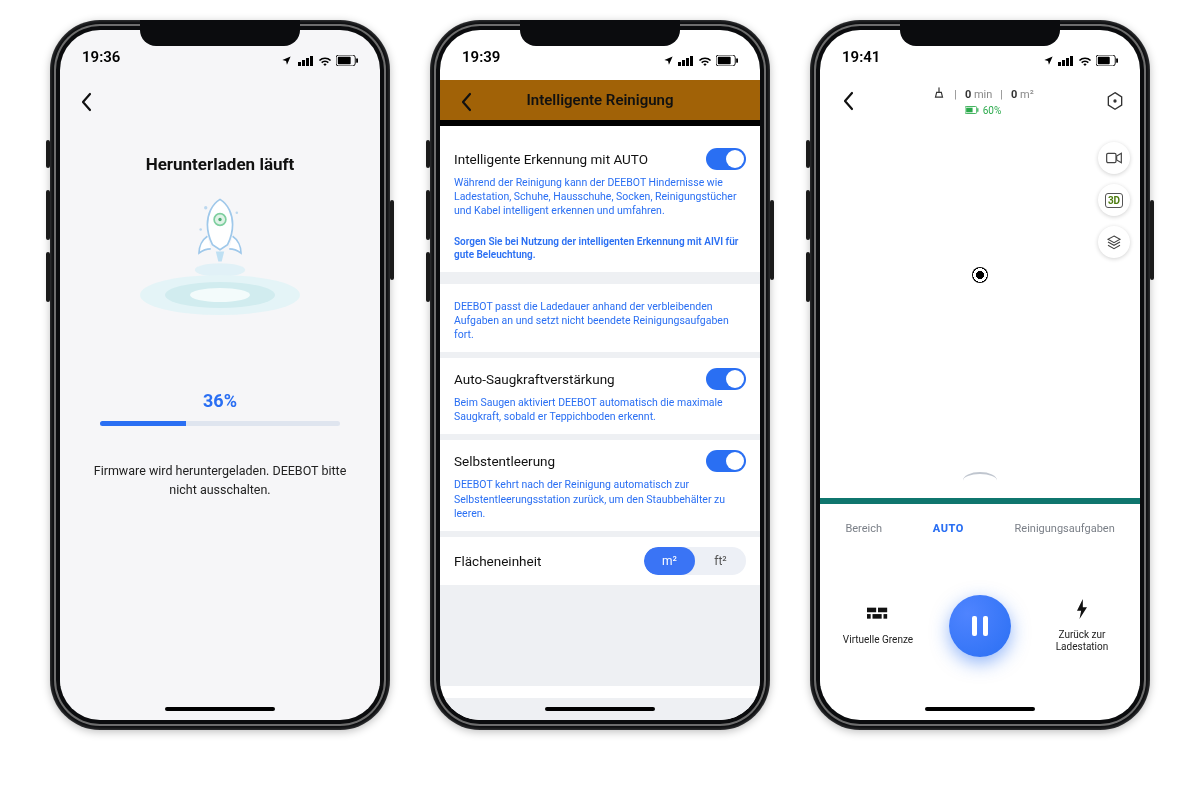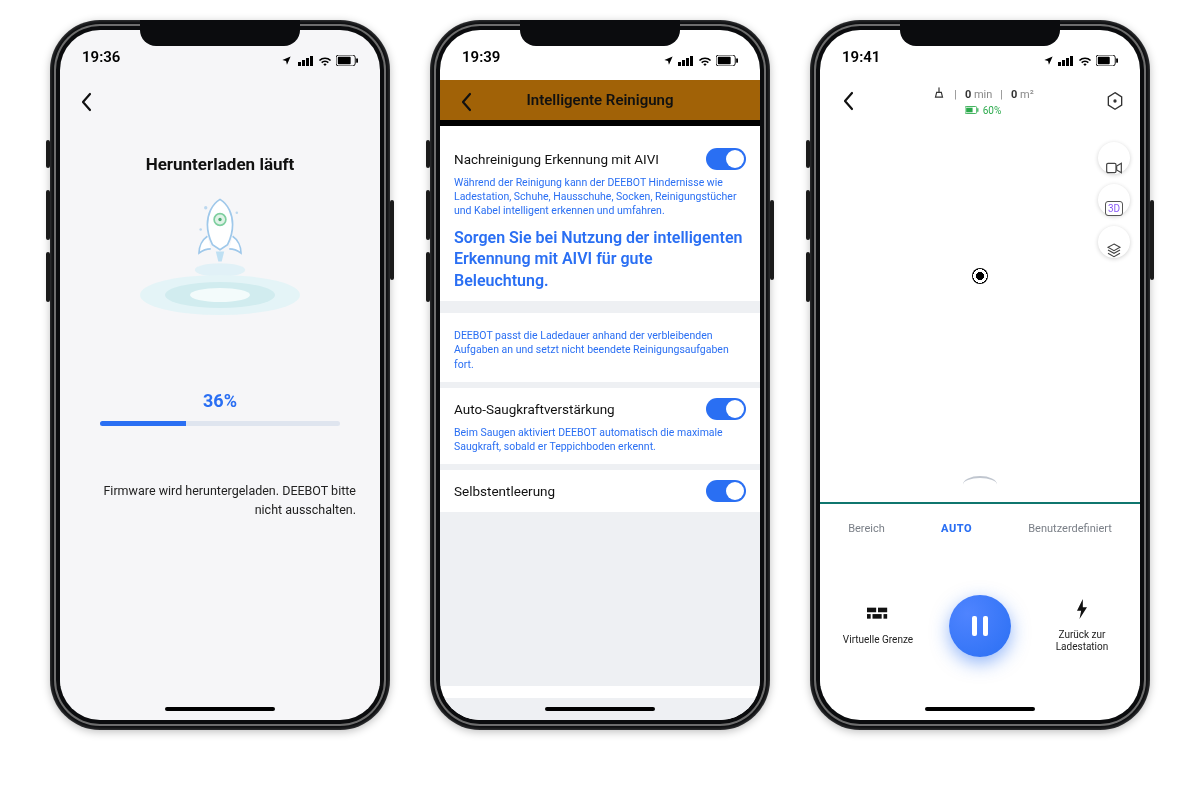--- a/index.html
+++ b/index.html
@@ -24,48 +24,48 @@
   .back{position:absolute;left:12px;top:8px;width:28px;height:28px;display:flex;align-items:center;justify-content:center;font-size:22px;color:#111;}
   .header-title{font-size:15px;font-weight:600;color:#111;}
   
   .p1-body{flex:1;display:flex;flex-direction:column;align-items:center;background:#f6f6f8;}
   .p1-title{margin-top:22px;font-size:17px;font-weight:700;color:#111;}
   .rocket-wrap{margin-top:22px;}
   .ellipse{width:170px;height:50px;margin-top:-14px;}
   .pct{margin-top:70px;font-size:18px;font-weight:700;color:#2a6ff3;}
   .bar{width:240px;height:5px;border-radius:3px;background:#dfe5ef;margin-top:10px;overflow:hidden;}
   .bar>div{height:100%;background:#2a6ff3;}
-  .p1-msg{margin-top:56px;font-size:12.5px;line-height:1.5;color:#222;text-align:right;padding:0 24px;}
+  .p1-msg{margin-top:36px;font-size:12.5px;line-height:1.5;color:#222;text-align:center;padding:0 24px;}
   
   .p2-body{flex:1;overflow:hidden;background:#eef0f3;}
   .group-gap{height:6px;background:#eef0f3;}
   .row{background:#fff;padding:10px 14px;}
   .row-hd{display:flex;align-items:center;justify-content:space-between;}
   .row-title{font-size:13.5px;color:#111;}
   .row-desc{font-size:10.5px;line-height:1.35;color:#2a6ff3;margin-top:6px;}
-  .row-note{font-size:16px;line-height:1.35;color:#2a6ff3;margin-top:8px;font-weight:600;}
+  .row-note{font-size:10px;line-height:1.35;color:#2a6ff3;margin-top:16px;font-weight:600;}
   .toggle{width:40px;height:22px;border-radius:11px;background:#2a6ff3;position:relative;flex:none;}
   .toggle::after{content:"";position:absolute;right:2px;top:2px;width:18px;height:18px;border-radius:50%;background:#fff;}
   .seg{display:flex;border-radius:15px;background:#edf0f6;overflow:hidden;width:102px;height:28px;font-size:12px;}
   .seg>div{flex:1;display:flex;align-items:center;justify-content:center;color:#555;}
   .seg>div.on{background:#3a74f5;color:#fff;border-radius:15px;}
   
   .p3-top{height:42px;display:flex;align-items:center;justify-content:space-between;padding:0 14px;background:#fff;}
   .p3-top .center{display:flex;flex-direction:column;align-items:center;gap:2px;font-size:10px;color:#333;}
   .p3-top .center .line1{display:flex;align-items:center;gap:8px;font-size:11px;}
   .p3-top .center .dim{color:#888;}
   .p3-top .settings{width:22px;height:22px;display:flex;align-items:center;justify-content:center;}
   .hex{width:20px;height:20px;}
   .p3-map{flex:1;background:#fff;position:relative;}
   .float-col{position:absolute;right:10px;top:8px;display:flex;flex-direction:column;gap:10px;}
-  .fbtn{width:32px;height:32px;border-radius:50%;background:#fff;box-shadow:0 1px 4px rgba(0,0,0,.18);display:flex;align-items:flex-end;justify-content:center;font-size:12px;font-weight:400;color:#8b5cf6;}
+  .fbtn{width:32px;height:32px;border-radius:50%;background:#fff;box-shadow:0 1px 4px rgba(0,0,0,.18);display:flex;align-items:center;justify-content:center;font-size:12px;font-weight:700;color:#4d7c0f;}
   .robot-dot{position:absolute;left:50%;top:40%;transform:translate(-50%,-50%);width:16px;height:16px;border-radius:50%;background:radial-gradient(circle,#000 0 35%,#fff 36% 60%,#000 61% 100%);}
   .pull-handle{position:absolute;left:50%;bottom:4px;transform:translateX(-50%);width:34px;height:10px;}
   .pull-handle::before{content:"";position:absolute;inset:0;border-top:2px solid #c0c6cf;border-radius:60px 60px 0 0/30px 30px 0 0;}
-  .p3-modes{height:50px;background:#fff;display:flex;align-items:center;justify-content:space-around;font-size:13px;color:#7a7f87;border-top:2px solid #0f766e;}
+  .p3-modes{height:50px;background:#fff;display:flex;align-items:center;justify-content:space-around;font-size:13px;color:#7a7f87;border-top:6px solid #0f766e;}
   .p3-modes .active{color:#2a6ff3;font-weight:800;letter-spacing:.5px;font-size:15px;}
   .p3-modes .mode{max-width:100px;text-align:center;line-height:1.15;font-size:11px;}
   .p3-actions{height:120px;background:#fff;display:flex;align-items:center;justify-content:space-around;}
   .p3-actions .side{display:flex;flex-direction:column;align-items:center;gap:6px;font-size:10px;color:#222;width:90px;text-align:center;line-height:1.2;}
   .p3-actions .icon{font-size:18px;color:#111;}
   .bigbtn{width:62px;height:62px;border-radius:50%;background:radial-gradient(circle at 30% 30%,#4f84ff,#2a6ff3);box-shadow:0 6px 18px rgba(42,111,243,.5);display:flex;align-items:center;justify-content:center;}
   .pause{display:flex;gap:6px;}
   .pause>span{width:5px;height:20px;background:#fff;border-radius:2px;}
   .home-ind{height:22px;display:flex;align-items:center;justify-content:center;}
   .home-ind>div{width:110px;height:4px;border-radius:3px;background:#000;}
@@ -195,21 +195,21 @@
         <div class="back">
           <svg width="14" height="20" viewBox="0 0 12 20">
               <path d="M10 2L3 10l7 8" stroke="#111" stroke-width="2.2" fill="none" stroke-linecap="round" stroke-linejoin="round"></path>
             </svg>
         </div>
         <div class="header-title">Intelligente Reinigung</div>
       </div>
       <div class="p2-body">
         <div class="row">
           <div class="row-hd">
-            <span class="row-title">Nachreinigung Erkennung mit AIVI</span>
+            <span class="row-title">Intelligente Erkennung mit AUTO</span>
             <div class="toggle"></div>
           </div>
           <div class="row-desc">Während der Reinigung kann der DEEBOT Hindernisse wie Ladestation, Schuhe, Hausschuhe, Socken, Reinigungstücher und Kabel intelligent erkennen und umfahren.</div>
           <div class="row-note">Sorgen Sie bei Nutzung der intelligenten Erkennung mit AIVI für gute Beleuchtung.</div>
         </div>
         <div class="group-gap"></div>
         <div class="group-gap"></div>
         <div class="row">
           <div class="row-desc">DEEBOT passt die Ladedauer anhand der verbleibenden Aufgaben an und setzt nicht beendete Reinigungsaufgaben fort.</div>
         </div>
@@ -220,22 +220,32 @@
             <div class="toggle"></div>
           </div>
           <div class="row-desc">Beim Saugen aktiviert DEEBOT automatisch die maximale Saugkraft, sobald er Teppichboden erkennt.</div>
         </div>
         <div class="group-gap"></div>
         <div class="row">
           <div class="row-hd">
             <span class="row-title">Selbstentleerung</span>
             <div class="toggle"></div>
           </div>
-        </div>
-        <div class="group-gap"></div>
+          <div class="row-desc">DEEBOT kehrt nach der Reinigung automatisch zur Selbstentleerungsstation zurück, um den Staubbehälter zu leeren.</div>
+        </div>
+        <div class="group-gap"></div>
+        <div class="row">
+          <div class="row-hd">
+            <span class="row-title">Flächeneinheit</span>
+            <div class="seg">
+              <div class="on">m²</div>
+              <div>ft²</div>
+            </div>
+          </div>
+        </div>
       </div>
       <div class="home-ind" style="background:#eef0f3;">
           <div></div>
         </div>
     </div>
   </div>
 
   <div class="phone">
     <div class="sidebtn sb-l1"></div>
       <div class="sidebtn sb-l2"></div>
@@ -321,21 +331,21 @@
                 <path d="M12 3l9 5-9 5-9-5 9-5zm-9 9l9 5 9-5M3 17l9 5 9-5" fill="none" stroke="#444" stroke-width="1.6"></path>
               </svg>
             </div>
         </div>
         <div class="robot-dot"></div>
         <div class="pull-handle"></div>
       </div>
       <div class="p3-modes">
         <div class="mode">Bereich</div>
         <div class="mode active">AUTO</div>
-        <div class="mode">Benutzerdefiniert</div>
+        <div class="mode">Reinigungsaufgaben</div>
       </div>
       <div class="p3-actions">
         <div class="side">
           <span class="icon"><svg width="22" height="16" viewBox="0 0 24 16">
                 <rect x="0" y="0" width="10" height="5" fill="#111"></rect>
                 <rect x="12" y="0" width="10" height="5" fill="#111"></rect>
                 <rect x="6" y="7" width="10" height="5" fill="#111"></rect>
                 <rect x="0" y="7" width="4" height="5" fill="#111"></rect>
                 <rect x="18" y="7" width="4" height="5" fill="#111"></rect>
               </svg></span>

